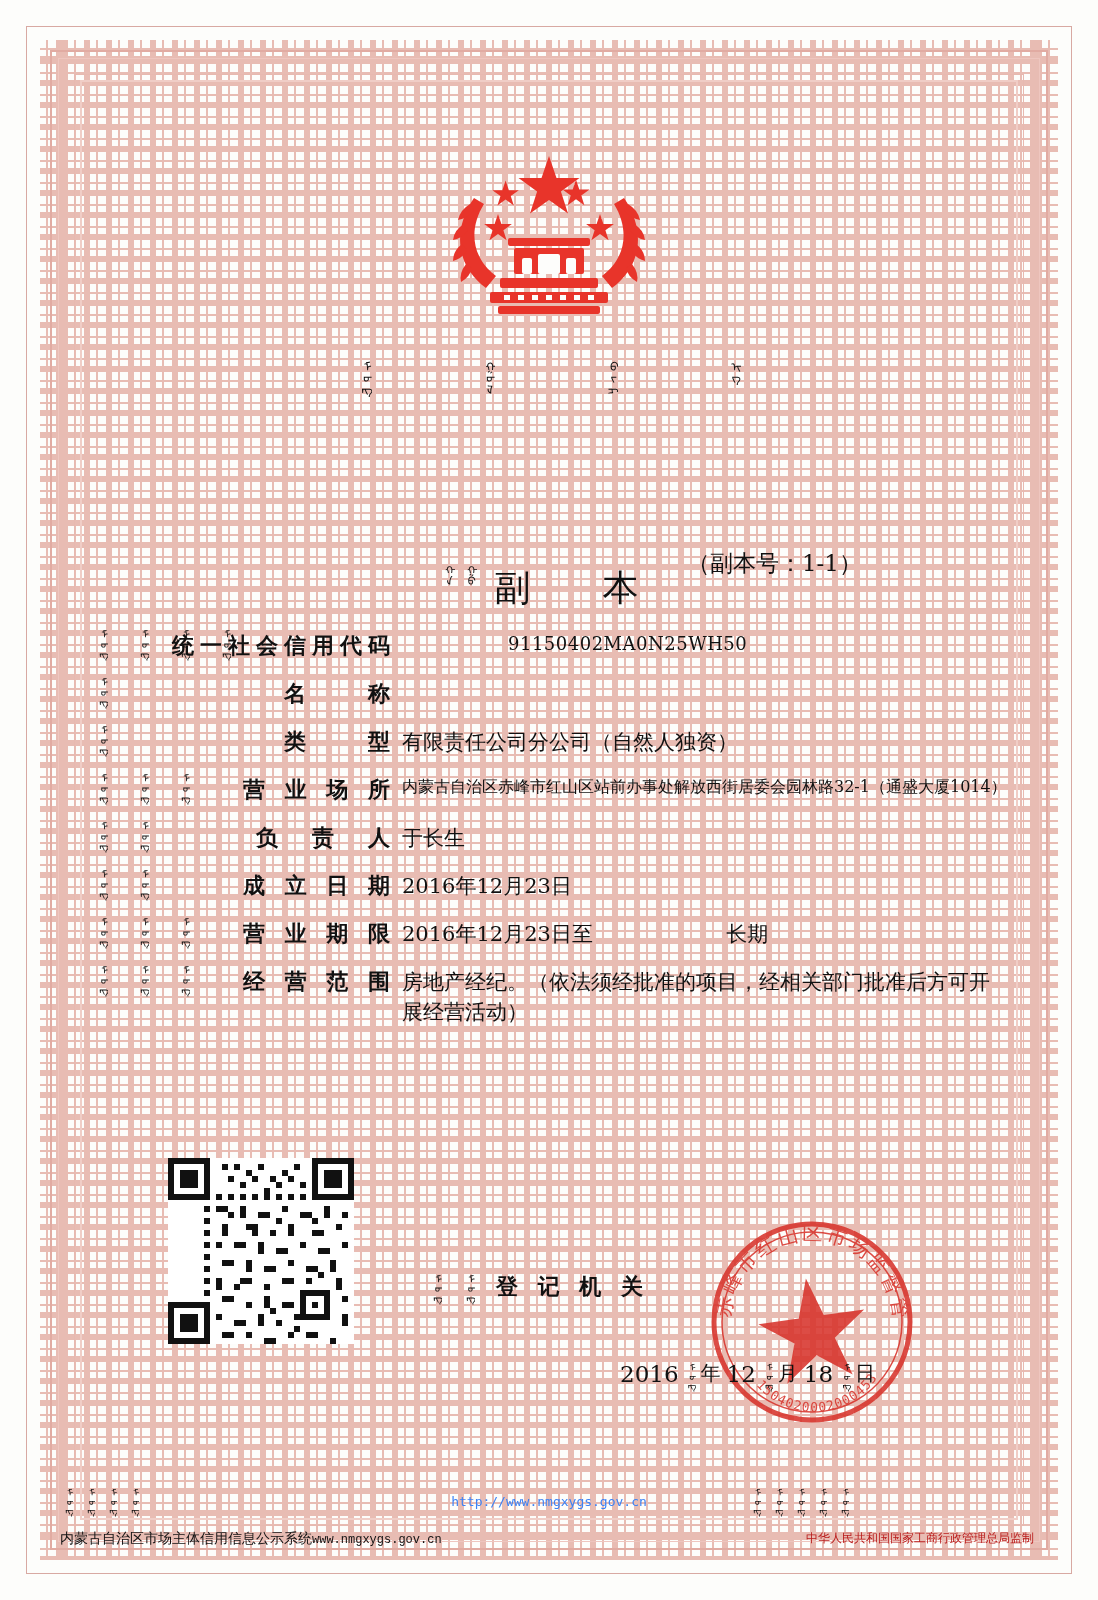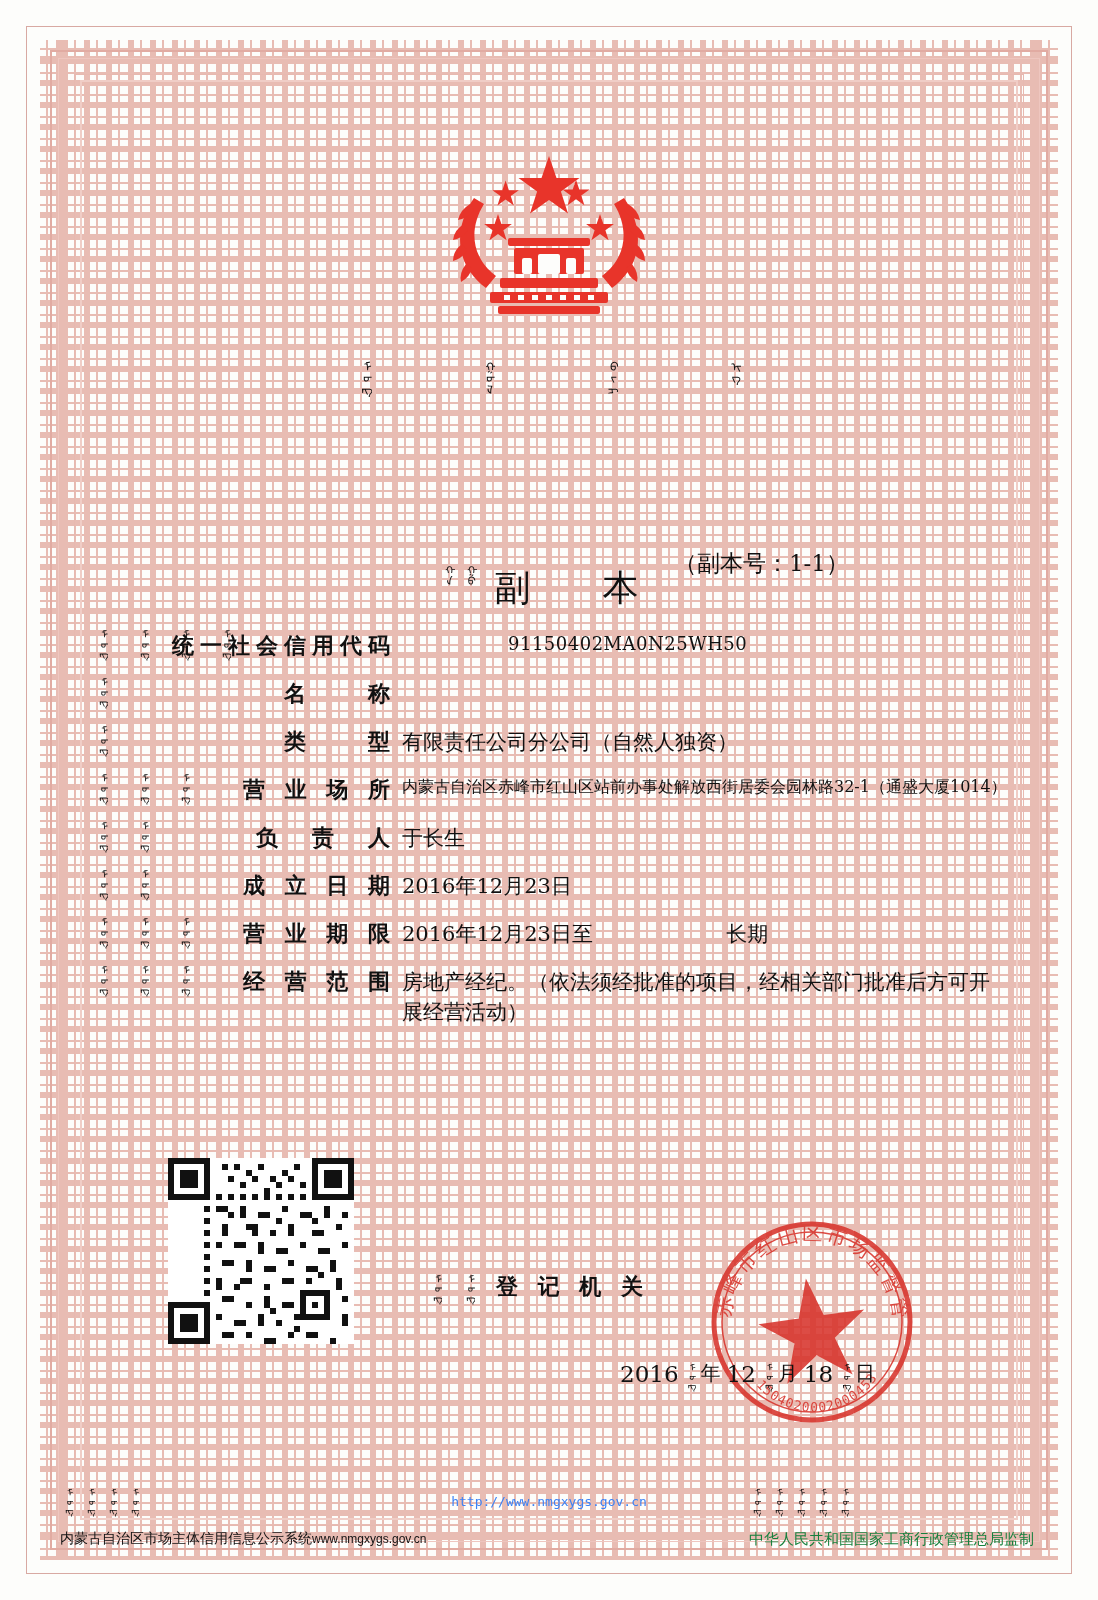--- a/index.html
+++ b/index.html
@@ -115,21 +115,21 @@
     text-align: center;
     font-family: "DejaVu Serif", serif;
     font-weight: 700;
     font-size: 92px;
     letter-spacing: 30px;
     color: #111;
     text-indent: 30px;
   }
   .fuben-no {
     position: absolute;
-    right: 249px;
+    right: 236px;
     top: 548px;
     font-size: 23px;
     color: #111;
     font-family: "DejaVu Serif", serif;
   }
   .subtitle {
     position: absolute;
     left: 0; right: 0; top: 562px;
     display: flex;
     justify-content: center;
@@ -287,30 +287,30 @@
   .footer-mong-right .mong { font-size: 10px; height: 28px; }
   .footer-left {
     position: absolute;
     left: 60px;
     top: 1530px;
     font-family: "DejaVu Serif", serif;
     font-size: 14px;
     color: #111;
   }
   .footer-left .url {
-    font-family: Liberation Sans, sans-serif;
+    font-family: Liberation Mono, monospace;
     font-size: 12px;
   }
   .footer-right {
     position: absolute;
     right: 64px;
     top: 1530px;
     font-family: Liberation Serif, serif;
-    font-size: 15px;
-    color: #15803d;
+    font-size: 12px;
+    color: #b91c1c;
   }
 </style>
 </head>
 <body>
 
 <div class="page">
 
   <div class="frame-outer"></div>
   <div class="frame-greek"></div>
   <div class="frame-inner"></div>

